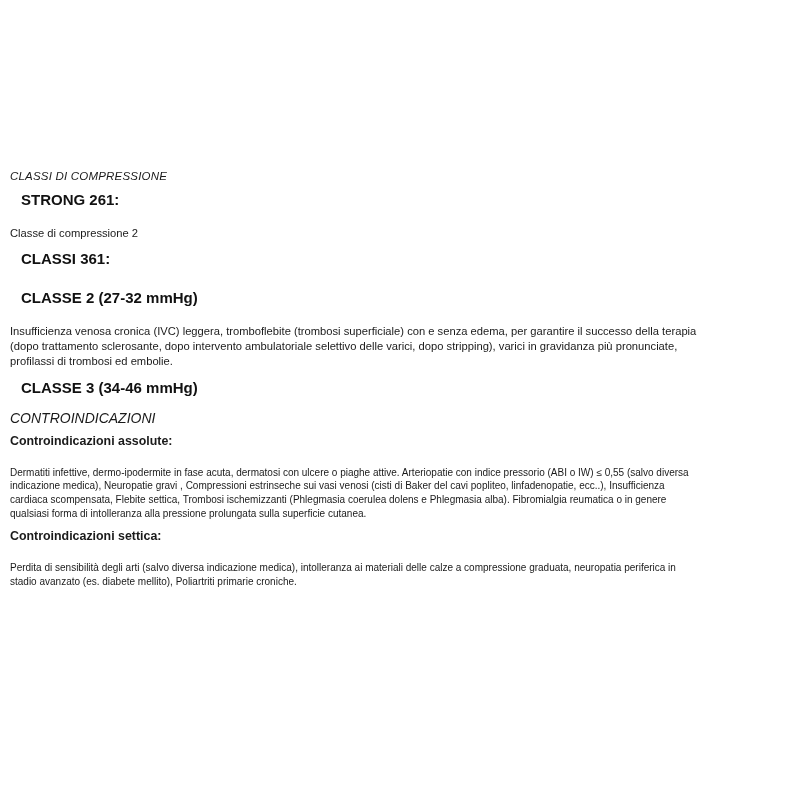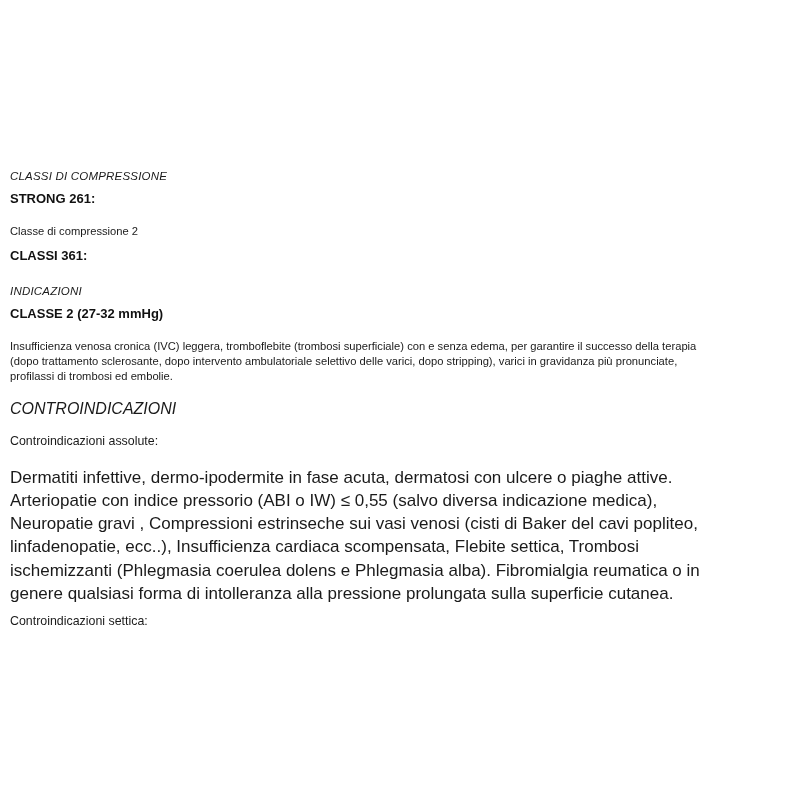--- a/index.html
+++ b/index.html
@@ -26,74 +26,75 @@
   }
   .section-heading {
     font-style: italic;
     font-size: 11.5px;
     letter-spacing: 0.2px;
     margin: 0 0 9px 0;
     color: #1a1a1a;
   }
   .sub-heading {
     font-weight: bold;
-    font-size: 13px;
-    margin: 0 0 8px 0;
+    font-size: 15px;
+    margin: 0 0 8px 11px;
     color: #111111;
   }
   .body-text {
     font-size: 11.2px;
     line-height: 1.33;
     margin: 18px 0 9px 0;
     color: #1a1a1a;
   }
   .gap-sm { height: 6px; }
   .gap-md { height: 14px; }
   .block-indic .body-text {
     margin-bottom: 10px;
   }
   .wide-text {
-    font-size: 17px;
+    font-size: 10px;
     line-height: 1.37;
   }
   .ci-heading {
     font-style: italic;
-    font-size: 16px;
-    margin: 0 0 16px 0;
+    font-size: 14px;
+    margin: 0 0 8px 0;
   }
   .ci-sub {
-    font-weight: normal;
+    font-weight: bold;
     font-size: 12.4px;
     margin: 6px 0 6px 0;
   }
 </style>
 </head>
 <body>
 
 <div class="page">
   <div class="doc">
 
     <section>
       <p class="section-heading">CLASSI DI COMPRESSIONE</p>
       <p class="sub-heading">STRONG 261:</p>
       <p class="body-text">Classe di compressione 2</p>
       <p class="sub-heading">CLASSI 361:</p>
     </section>
 
     <div class="gap-md"></div>
 
     <section class="block-indic">
-      <p class="section-heading">INDICAZIONI</p>
       <p class="sub-heading">CLASSE 2 (27-32 mmHg)</p>
       <p class="body-text">Insufficienza venosa cronica (IVC) leggera, tromboflebite (trombosi superficiale) con e senza edema, per garantire il successo della terapia (dopo trattamento sclerosante, dopo intervento ambulatoriale selettivo delle varici, dopo stripping), varici in gravidanza più pronunciate, profilassi di trombosi ed embolie.</p>
+      <p class="sub-heading">CLASSE 3 (34-46 mmHg)</p>
     </section>
 
     <div class="gap-sm"></div>
 
     <section>
       <p class="ci-heading">CONTROINDICAZIONI</p>
       <p class="ci-sub">Controindicazioni assolute:</p>
       <p class="body-text wide-text">Dermatiti infettive, dermo-ipodermite in fase acuta, dermatosi con ulcere o piaghe attive. Arteriopatie con indice pressorio (ABI o IW) ≤ 0,55 (salvo diversa indicazione medica), Neuropatie gravi , Compressioni estrinseche sui vasi venosi (cisti di Baker del cavi popliteo, linfadenopatie, ecc..), Insufficienza cardiaca scompensata, Flebite settica, Trombosi ischemizzanti (Phlegmasia coerulea dolens e Phlegmasia alba). Fibromialgia reumatica o in genere qualsiasi forma di intolleranza alla pressione prolungata sulla superficie cutanea.</p>
       <p class="ci-sub">Controindicazioni settica:</p>
+      <p class="body-text wide-text">Perdita di sensibilità degli arti (salvo diversa indicazione medica), intolleranza ai materiali delle calze a compressione graduata, neuropatia periferica in stadio avanzato (es. diabete mellito), Poliartriti primarie croniche.</p>
     </section>
 
   </div>
 </div>
 
 </body></html>

